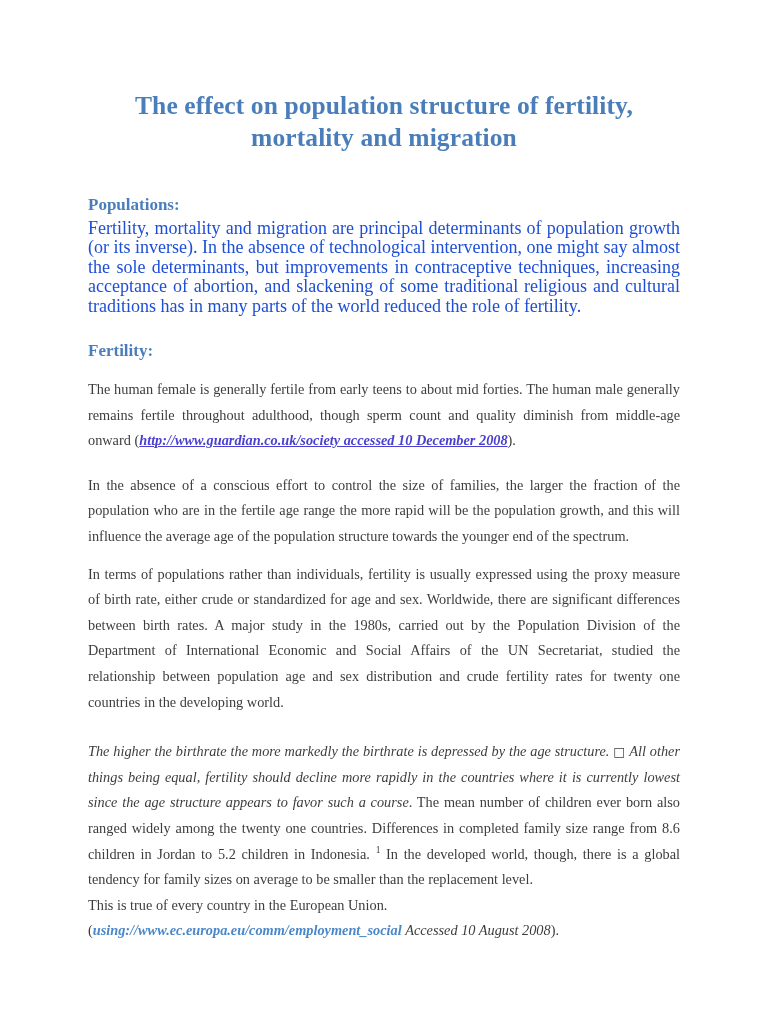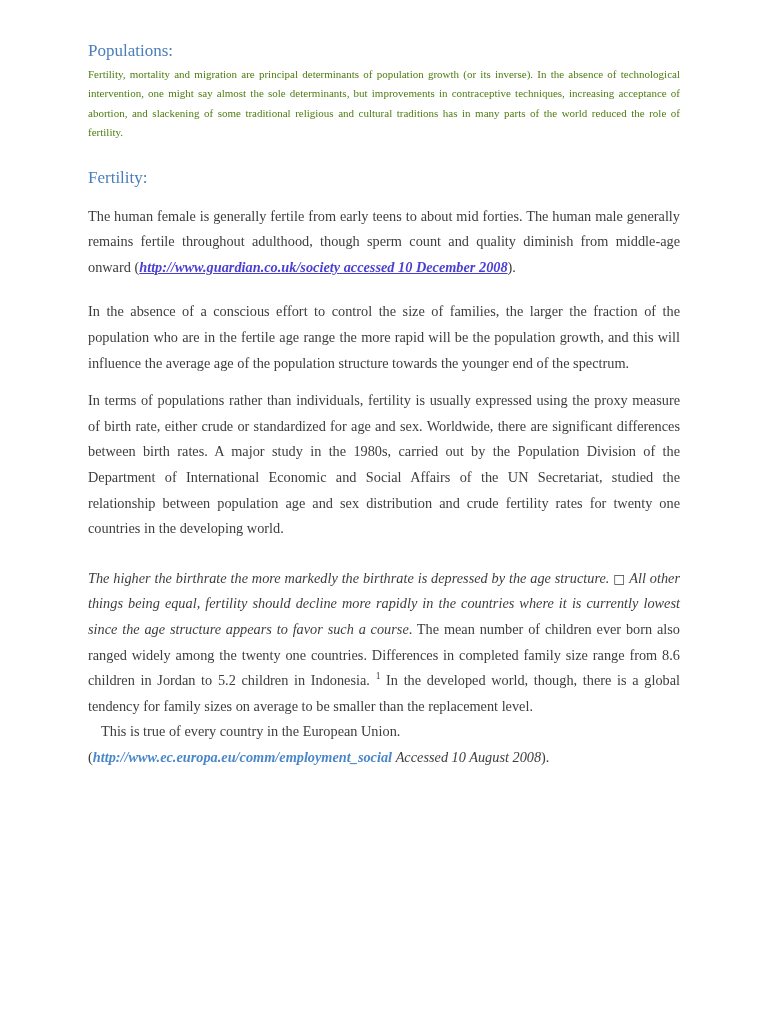--- a/index.html
+++ b/index.html
@@ -43,50 +43,50 @@
     text-align: center;
     letter-spacing: 0.1px;
   }
   .doc-title .line { display: block; }
 
   
   .section-heading {
     margin: 0;
     font-size: 17px;
     line-height: 21px;
-    font-weight: normal;
+    font-weight: bold;
     color: #4a7ebb;
   }
   .heading-populations { padding-top: 40px; }
   .heading-fertility   { padding-top: 24px; }
 
   
   p {
     margin: 0;
     text-align: justify;
   }
 
   .p-intro {
     padding-top: 4px;
-    font-size: 11px;
+    font-size: 18px;
     line-height: 19.4px;
-    color: #4d7c0f;
+    color: #1d4ed8;
   }
 
   .p-body {
     font-size: 14.3px;
     line-height: 25.6px;
     color: #3d3d3d;
   }
 
   .p-fertility-1 { padding-top: 16px; }
   .p-fertility-2 { padding-top: 19px; }
   .p-fertility-3 { padding-top: 12px; }
   .p-quote-block { padding-top: 24px; }
-  .p-tail        { padding-top: 0px; text-align: left; margin-left: 13px; }
+  .p-tail        { padding-top: 0px; text-align: left; }
   .p-source      { padding-top: 0px; text-align: left; }
 
   
   .link-guardian {
     color: #4a3fd0;
     font-style: italic;
     font-weight: bold;
     text-decoration: underline;
   }
   .link-europa {
@@ -113,33 +113,37 @@
     vertical-align: super;
     line-height: 0;
   }
 </style>
 </head>
 <body>
 
 <div class="page">
   <div class="content">
 
+    <h1 class="doc-title">
+      <span class="line">The effect on population structure of fertility,</span>
+      <span class="line">mortality and migration</span>
+    </h1>
 
     <h2 class="section-heading heading-populations">Populations:</h2>
 
     <p class="p-intro">Fertility, mortality and migration are principal determinants of population growth (or its inverse). In the absence of technological intervention, one might say almost the sole determinants, but improvements in contraceptive techniques, increasing acceptance of abortion, and slackening of some traditional religious and cultural traditions has in many parts of the world reduced the role of fertility.</p>
 
     <h2 class="section-heading heading-fertility">Fertility:</h2>
 
     <p class="p-body p-fertility-1"><span>The human female is generally fertile from early teens to about mid forties. The human male generally remains fertile throughout adulthood, though sperm count and quality diminish from middle-age onward (</span><a class="link-guardian" href="#">http://www.guardian.co.uk/society accessed 10 December 2008</a><span>).</span></p>
 
     <p class="p-body p-fertility-2">In the absence of a conscious effort to control the size of families, the larger the fraction of the population who are in the fertile age range the more rapid will be the population growth, and this will influence the average age of the population structure towards the younger end of the spectrum.</p>
 
     <p class="p-body p-fertility-3">In terms of populations rather than individuals, fertility is usually expressed using the proxy measure of birth rate, either crude or standardized for age and sex. Worldwide, there are significant differences between birth rates. A major study in the 1980s, carried out by the Population Division of the Department of International Economic and Social Affairs of the UN Secretariat, studied the relationship between population age and sex distribution and crude fertility rates for twenty one countries in the developing world.</p>
 
     <p class="p-body p-quote-block"><span class="italic-quote">The higher the birthrate the more markedly the birthrate is depressed by the age structure.</span> <span class="box-glyph">□</span> <span class="italic-quote">All other things being equal, fertility should decline more rapidly in the countries where it is currently lowest since the age structure appears to favor such a course</span><span>. The mean number of children ever born also ranged widely among the twenty one countries. Differences in completed family size range from 8.6 children in Jordan to 5.2 children in Indonesia.</span> <sup class="footnote-marker">1</sup> <span>In the developed world, though, there is a global tendency for family sizes on average to be smaller than the replacement level.</span></p>
 
     <p class="p-body p-tail">This is true of every country in the European Union.</p>
 
-    <p class="p-body p-source"><span>(</span><a class="link-europa" href="#">http://www.ec.europa.eu/comm/employment_social</a> <span class="italic-plain">Accessed 10 August 2008</span><span>).</span></p>
+    <p class="p-body p-source"><span>(</span><a class="link-europa" href="#">using://www.ec.europa.eu/comm/employment_social</a> <span class="italic-plain">Accessed 10 August 2008</span><span>).</span></p>
 
   </div>
 </div>
 
 </body></html>

